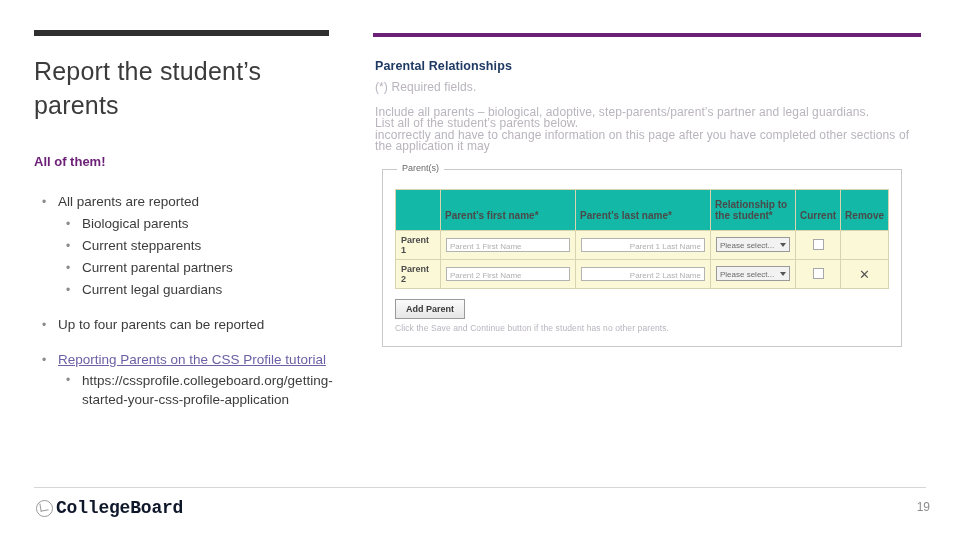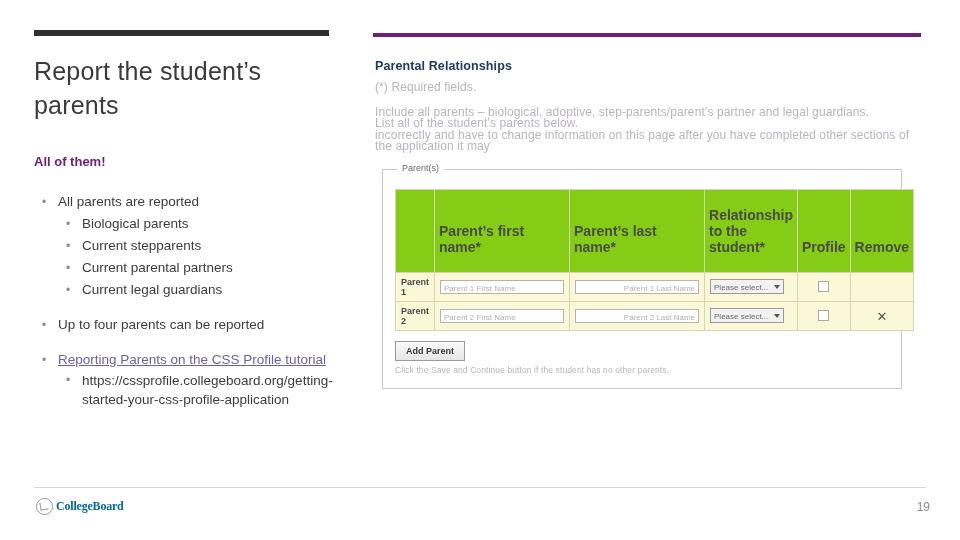--- a/index.html
+++ b/index.html
@@ -162,26 +162,26 @@
     color: #6a6a6a;
     filter: blur(0.4px);
   }
 
   table#parents-table {
     border-collapse: collapse;
     width: 100%;
     margin-top: 6px;
   }
   table#parents-table th {
-    background: #84cc16;
+    background: #14b8a6;
     border: 1px solid #d8d4b0;
-    font-size: 14px;
+    font-size: 10px;
     color: #4a4a4a;
     font-weight: bold;
-    padding: 17px 4px;
+    padding: 9px 4px;
     text-align: left;
     filter: blur(0.4px);
     vertical-align: bottom;
   }
   table#parents-table th.center { text-align: center; }
   table#parents-table td {
     background: #fbf8d8;
     border: 1px solid #d8d4b0;
     padding: 4px 5px;
     vertical-align: middle;
@@ -287,24 +287,24 @@
     position: absolute;
     left: 3px;
     top: 2.5px;
     width: 7px;
     height: 7px;
     border-left: 1.4px solid #9a9a9a;
     border-bottom: 1.4px solid #9a9a9a;
     transform: rotate(-10deg);
   }
   #logo .word {
-    font-family: Liberation Serif, serif;
-    font-size: 12px;
-    font-weight: bold;
-    color: #0369a1;
+    font-family: Liberation Mono, monospace;
+    font-size: 18px;
+    font-weight: bold;
+    color: #0f172a;
     letter-spacing: -0.2px;
   }
   #page-num {
     position: absolute;
     right: 30px;
     top: 500px;
     font-size: 12px;
     color: #8d8d8d;
   }
 </style>
@@ -376,21 +376,21 @@
   <div id="parents-panel">
     <div id="panel-legend">Parent(s)</div>
 
     <table id="parents-table">
       <thead>
         <tr>
           <th></th>
           <th>Parent’s first name*</th>
           <th>Parent’s last name*</th>
           <th>Relationship to the student*</th>
-          <th class="center">Profile</th>
+          <th class="center">Current</th>
           <th class="center">Remove</th>
         </tr>
       </thead>
       <tbody>
         <tr>
           <td class="rowlabel">Parent 1</td>
           <td>
             <div class="ph-input w-first">Parent 1 First Name</div>
           </td>
           <td>

